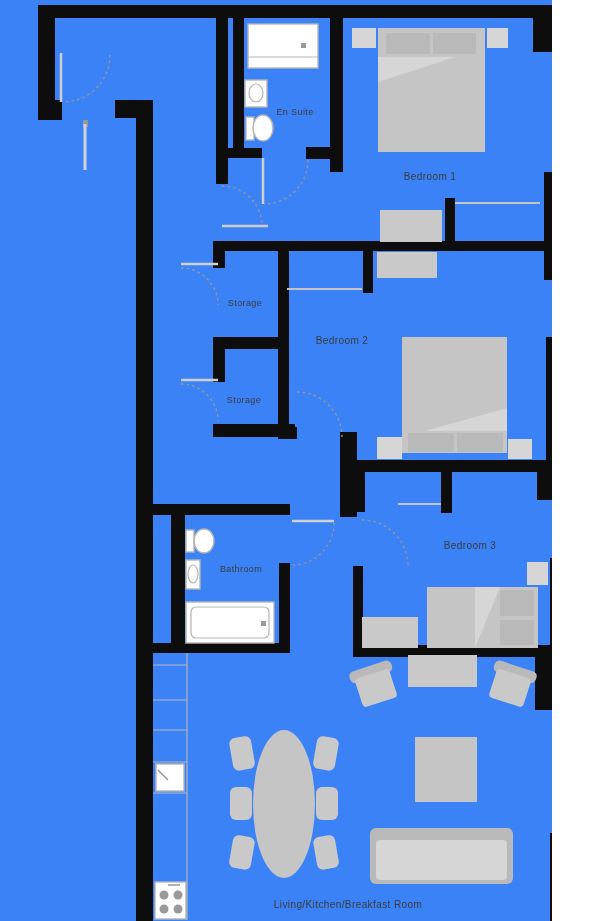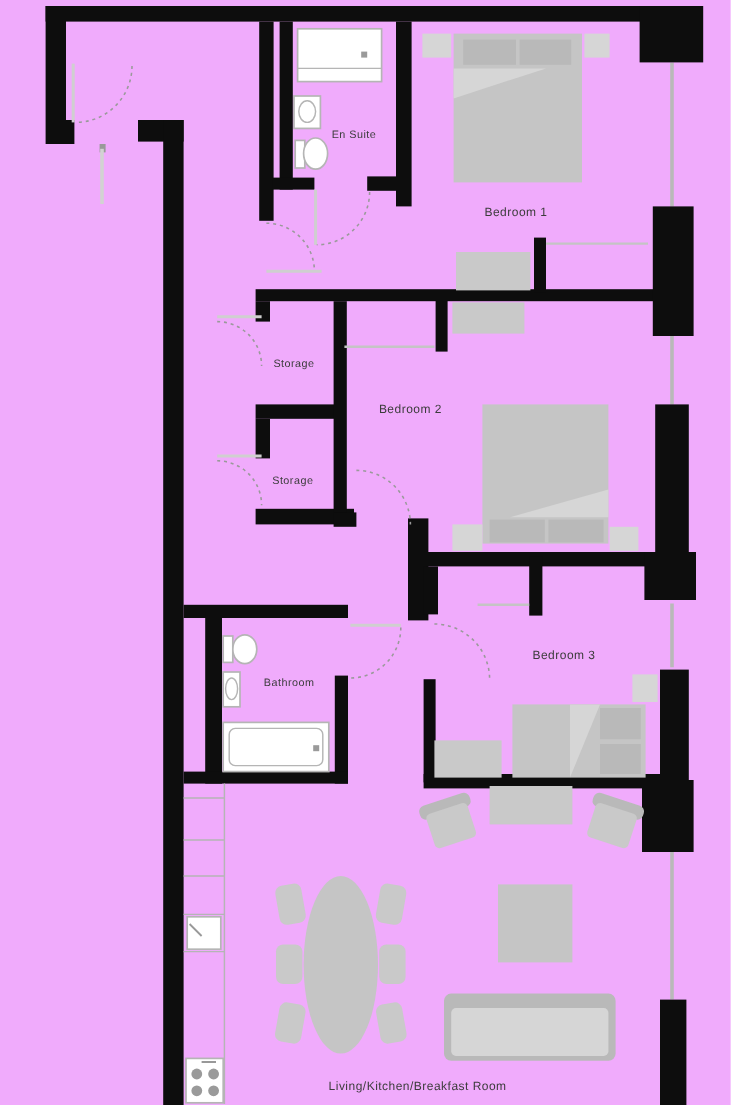--- a/index.html
+++ b/index.html
@@ -1,16 +1,16 @@
 <!DOCTYPE html>
 <html><head>
 <meta charset="utf-8">
 <style>
   html,body{margin:0;padding:0;background:#ffffff;}
-  .stage{position:relative;width:609px;height:921px;background:#f0abfc;overflow:hidden;}
+  .stage{position:relative;width:552px;height:921px;background:#3b82f6;overflow:hidden;}
   svg{display:block;}
   .wall{fill:#0d0d0d;stroke:none;}
   .window-line{stroke:#b9b9b9;stroke-width:3;fill:none;}
   .door-arc{stroke:#9a9a9a;stroke-width:1.3;fill:none;stroke-dasharray:2.5 3.2;}
   .door-leaf{stroke:#cfcfcf;stroke-width:2.5;fill:none;}
   .closet-line{stroke:#c4c4c4;stroke-width:2;fill:none;}
   .furn{fill:#c5c5c5;}
   .furn-dark{fill:#b9b9b9;}
   .furn-mid{fill:#c9c9c9;}
   .furn-light{fill:#d6d6d6;}

